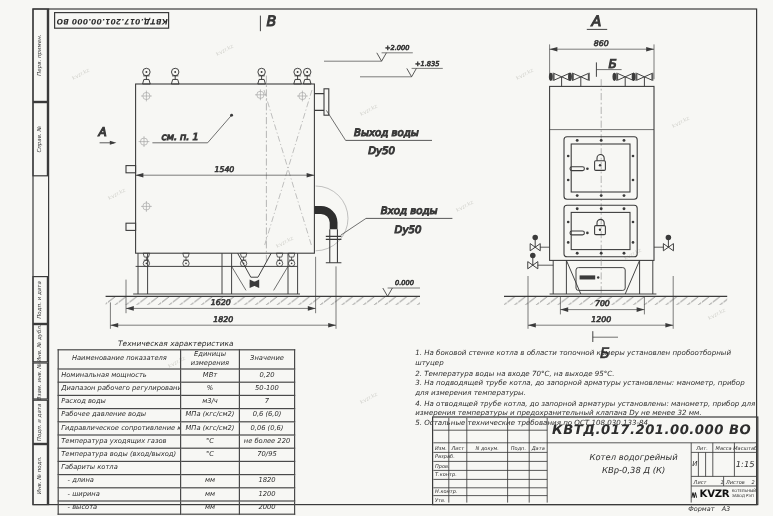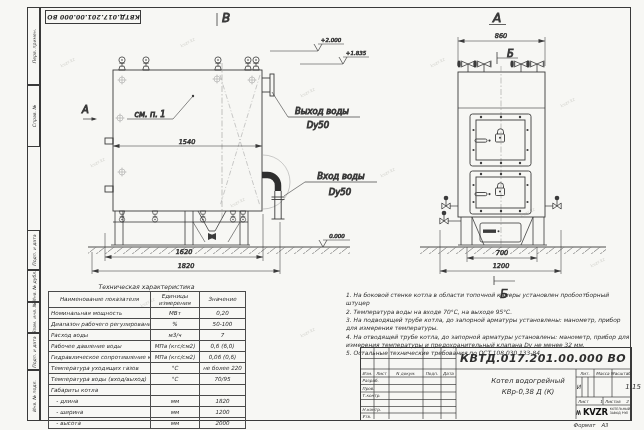--- a/index.html
+++ b/index.html
@@ -37,21 +37,21 @@
          box-sizing:border-box;}
   .stamp .ov{position:absolute;display:flex;align-items:center;justify-content:center;}
   .stamp .desig{left:95px;top:0;width:174px;height:21px;font-size:11px;font-weight:bold;
                 font-style:italic;letter-spacing:.4px;white-space:nowrap;}
   .stamp .name{left:95px;top:21px;width:120px;height:50px;flex-direction:column;
                justify-content:flex-start;padding-top:7px;font-size:7px;font-style:italic;line-height:1.55;margin-left:12px;}
   .stamp .sl{position:absolute;font-size:4.2px;font-style:italic;color:#2d2d2d;
              display:flex;align-items:center;}
   .stamp .slc{justify-content:center;}
   .lit-val{font-size:5.8px;font-style:italic;}
-  .scale-val{font-size:7px;font-style:italic;padding-left:12px;}
+  .scale-val{font-size:7px;font-style:italic;}
   .logo{position:absolute;left:215px;top:57px;width:54px;height:14px;display:flex;
         align-items:center;justify-content:center;gap:2px;}
   .logo .kv{font-weight:bold;font-size:8.5px;letter-spacing:-.3px;color:#111;}
   .logo .cap{font-size:3.1px;line-height:1.25;color:#222;}
   .format{position:absolute;left:545px;top:422px;width:92px;text-align:center;font-size:5.4px;
           font-style:italic;}
   .format b{font-weight:normal;margin-left:6px;}
   
   .wm{position:absolute;font-size:4.5px;color:#b5b5ae;opacity:.55;transform:rotate(-28deg);
       white-space:nowrap;pointer-events:none;}

